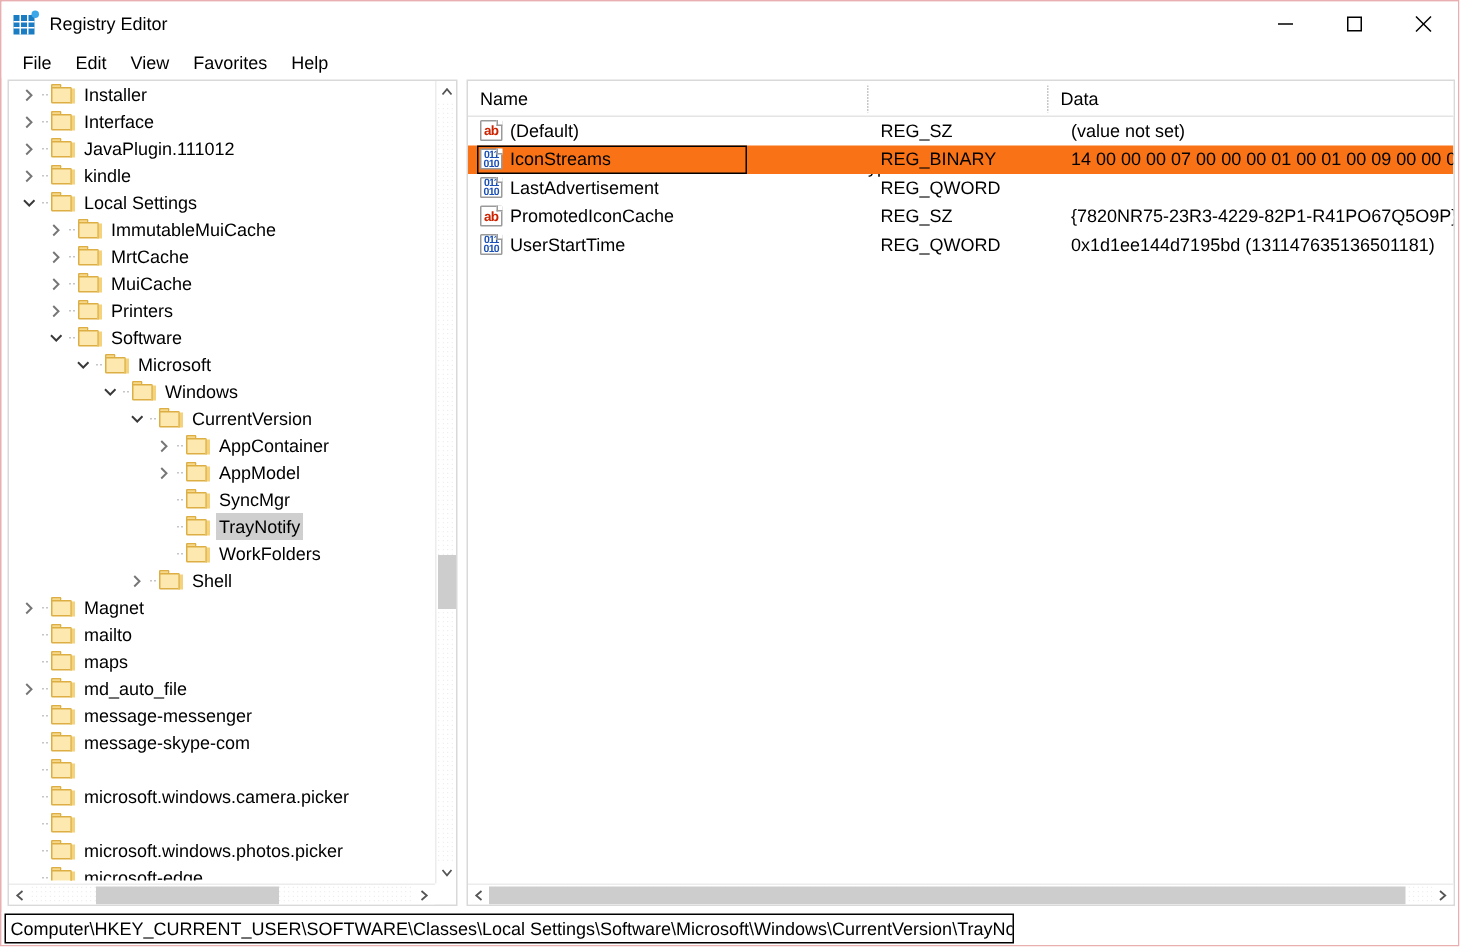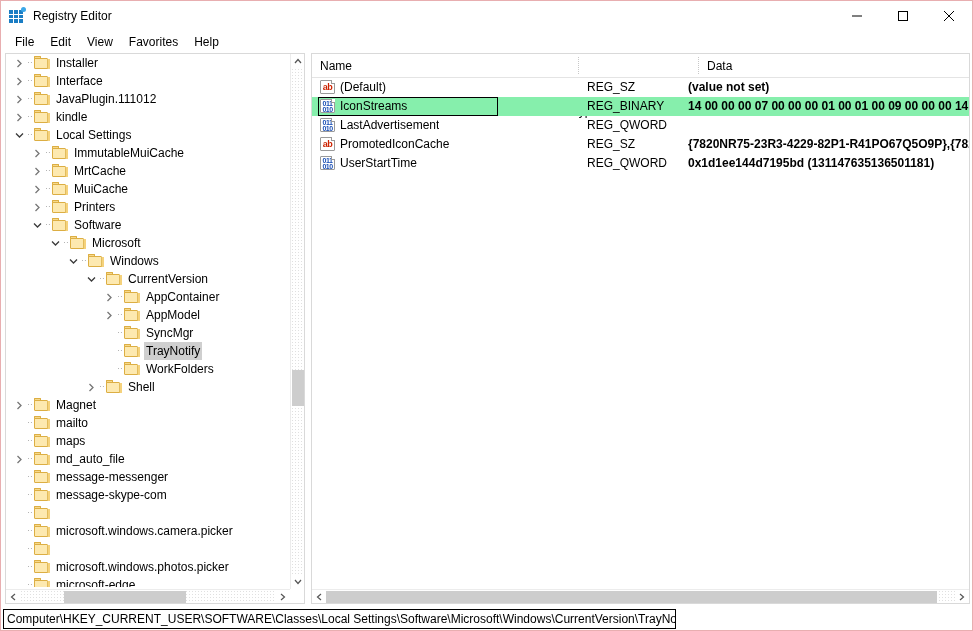--- a/index.html
+++ b/index.html
@@ -235,32 +235,32 @@
   #list-body {
     position:absolute; left:0; top:24px;
     width: 657px; height: 511px;
     overflow:hidden;
   }
   .list-row {
     position:relative;
     height:19px;
     white-space:nowrap;
   }
-  .list-row.selected { background:#86efac; }
+  .list-row.selected { background:#f97316; }
   .list-row .cell {
     position:absolute; top:0;
     height:19px; line-height:19px;
     font-size:12px;
     color:#000000;
     white-space:nowrap;
     overflow:hidden;
   }
   .list-row .cell-name { left:8px; }
   .list-row .cell-type { left:275px; }
-  .list-row .cell-data { left:376px;font-weight:bold; }
+  .list-row .cell-data { left:402px; }
 
   .focusrect {
     position:absolute;
     left:6px; top:0;
     width:180px; height:19px;
     border:1px solid #000000;
     pointer-events:none;
   }
 
   .vicon {

